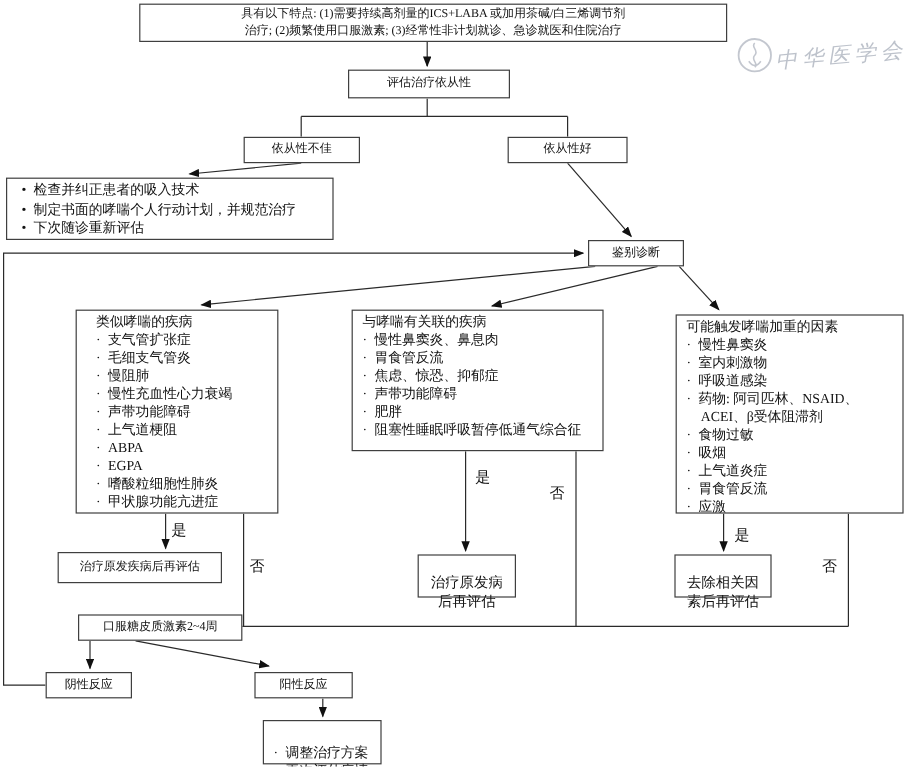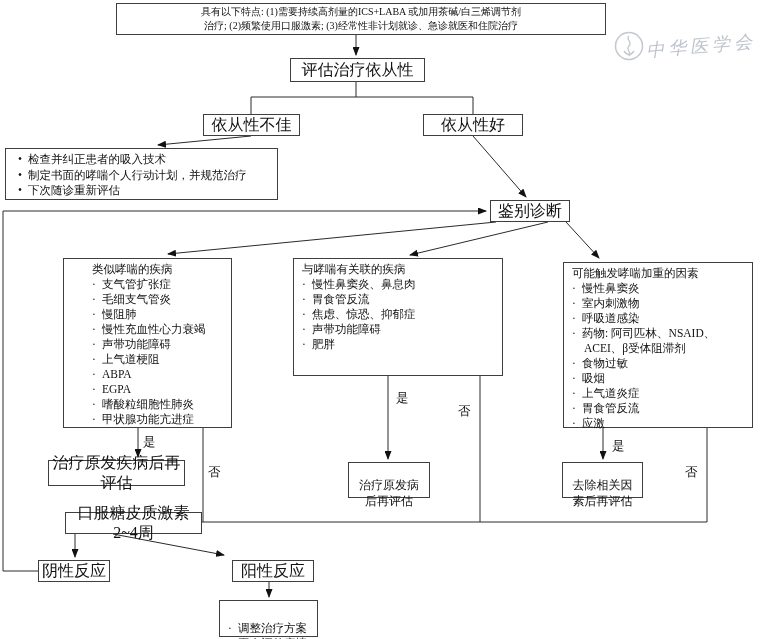--- a/index.html
+++ b/index.html
@@ -3,29 +3,29 @@
 <meta charset="utf-8">
 <style>
   html,body{margin:0;padding:0;background:#ffffff;}
   #canvas{
     position:relative;width:760px;height:639px;background:#ffffff;
     font-family:"Liberation Serif","DejaVu Serif",serif;color:#111111;
     overflow:hidden;
   }
   .node{
     position:absolute;background:#ffffff;border:1px solid #3f3f3f;
-    box-sizing:border-box;font-size:16px;line-height:1.25;
+    box-sizing:border-box;font-size:10px;line-height:1.25;
   }
   .center{display:flex;align-items:center;justify-content:center;text-align:center;}
   .note{font-size:10px;line-height:14.5px;padding:2px 4px;}
   .listbox{font-size:11.5px;line-height:15px;padding:3px 4px 0 8px;}
   .listbox .title{margin-bottom:0;}
   .li{padding-left:12px;text-indent:-12px;}
   .blt{display:inline-block;width:10px;text-indent:0;}
-  .mimic-pad{padding-left:28px;}
+  .mimic-pad{padding-left:16px;}
   .actions{font-size:11.5px;line-height:15.5px;padding:3px 4px 0 12px;}
   .twoline{font-size:12px;line-height:16px;text-align:center;padding-top:14px;}
   svg.wires{position:absolute;left:0;top:0;width:760px;height:639px;pointer-events:none;}
   .edge-label{position:absolute;font-size:12.5px;color:#111;}
   .watermark{position:absolute;left:612px;top:24px;width:148px;height:44px;
     color:rgba(135,143,160,0.55);display:flex;align-items:center;}
   .wm-text{font-size:18px;font-style:italic;letter-spacing:4px;
     transform:rotate(-5deg);white-space:nowrap;}
 </style>
 </head>
@@ -113,20 +113,21 @@
     <div class="li"><span class="blt">·</span><span>甲状腺功能亢进症</span></div>
   </div>
 
   <div class="node listbox" style="left:293px;top:258px;width:210px;height:118px;">
     <div class="title">与哮喘有关联的疾病</div>
     <div class="li"><span class="blt">·</span><span>慢性鼻窦炎、鼻息肉</span></div>
     <div class="li"><span class="blt">·</span><span>胃食管反流</span></div>
     <div class="li"><span class="blt">·</span><span>焦虑、惊恐、抑郁症</span></div>
     <div class="li"><span class="blt">·</span><span>声带功能障碍</span></div>
     <div class="li"><span class="blt">·</span><span>肥胖</span></div>
+    <div class="li"><span class="blt">·</span><span>阻塞性睡眠呼吸暂停低通气综合征</span></div>
   </div>
 
   <div class="node listbox" style="left:563px;top:262px;width:190px;height:166px;">
     <div class="title">可能触发哮喘加重的因素</div>
     <div class="li"><span class="blt">·</span><span>慢性鼻窦炎</span></div>
     <div class="li"><span class="blt">·</span><span>室内刺激物</span></div>
     <div class="li"><span class="blt">·</span><span>呼吸道感染</span></div>
     <div class="li"><span class="blt">·</span><span>药物: 阿司匹林、NSAID、ACEI、β受体阻滞剂</span></div>
     <div class="li"><span class="blt">·</span><span>食物过敏</span></div>
     <div class="li"><span class="blt">·</span><span>吸烟</span></div>
@@ -150,21 +151,21 @@
   </div>
 
   <div class="node center" style="left:38px;top:512px;width:137px;height:22px;margin-left:27px;">
     <span>口服糖皮质激素2~4周</span>
   </div>
 
   <div class="node center" style="left:38px;top:560px;width:72px;height:22px;">
     <span>阴性反应</span>
   </div>
 
-  <div class="node center" style="left:232px;top:560px;width:82px;height:22px;">
+  <div class="node center" style="left:212px;top:560px;width:82px;height:22px;">
     <span>阳性反应</span>
   </div>
 
   <div class="node listbox" style="left:219px;top:600px;width:99px;height:37px;padding-top:20px;">
     <div class="li"><span class="blt">·</span><span>调整治疗方案</span></div>
     <div class="li"><span class="blt">·</span><span>再次评估病情</span></div>
   </div>
 
   <span class="edge-label" style="left:143px;top:434px;">是</span>
   <span class="edge-label" style="left:208px;top:464px;">否</span>

